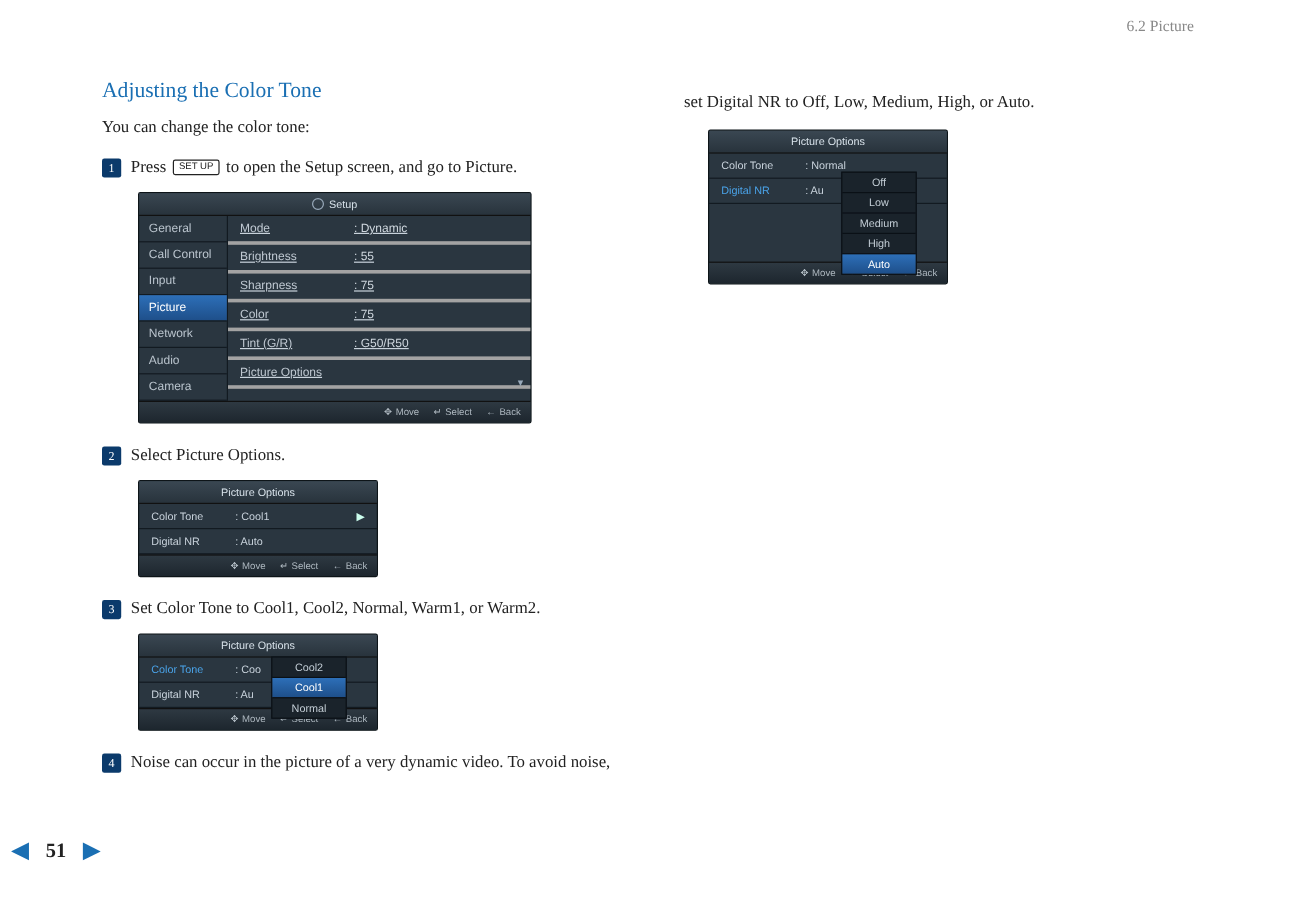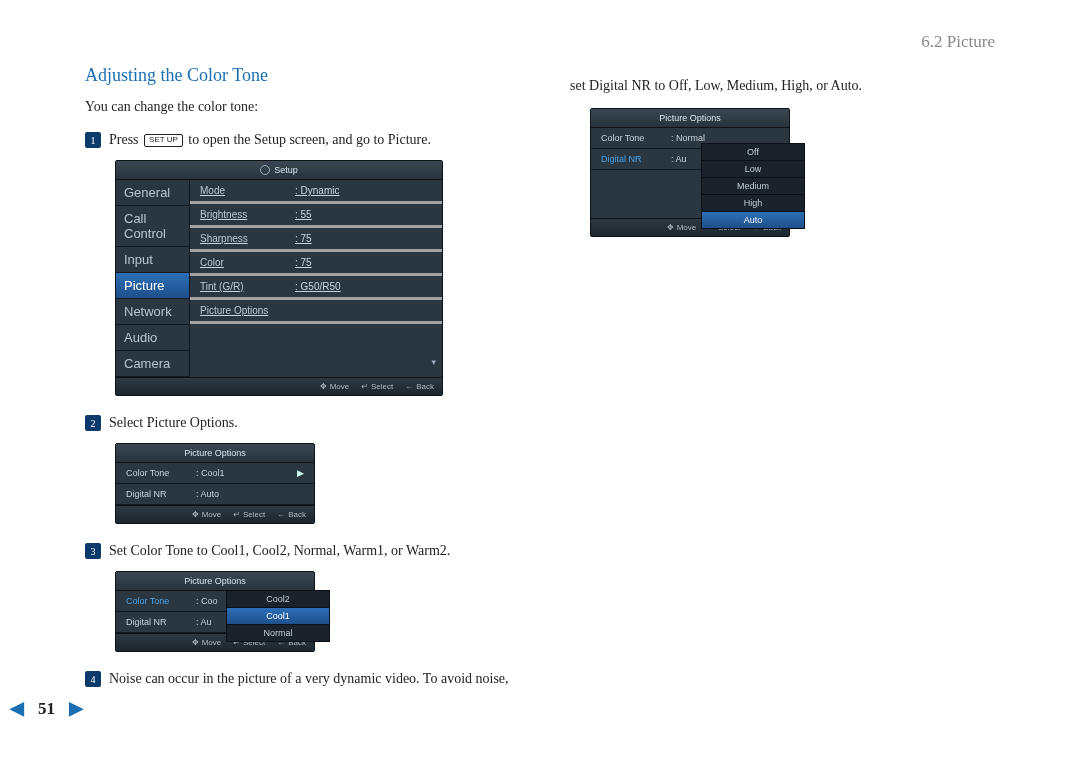--- a/index.html
+++ b/index.html
@@ -7,23 +7,23 @@
     width: 1080px;
     height: 763px;
     background: #fff;
     font-family: Georgia, 'Times New Roman', serif;
     color: #222;
     position: relative;
     font-size: 14px;
   }
   .breadcrumb {
     position: absolute;
-    top: 32px;
+    top: 14px;
     right: 85px;
-    font-size: 17px;
+    font-size: 13px;
     color: #888;
   }
   .col-left {
     position: absolute;
     left: 85px;
     top: 65px;
     width: 450px;
   }
   .col-right {
     position: absolute;
@@ -102,21 +102,21 @@
   .osd .body { display: flex; }
   .osd .side {
     width: 74px;
     display: flex;
     flex-direction: column;
     border-right: 1px solid #121a21;
   }
   .osd .side .item {
     padding: 5px 8px;
     border-bottom: 1px solid #121a21;
-    font-size: 13px;
+    font-size: 10px;
     color: #bac4cd;
   }
   .osd .side .item.sel {
     background: linear-gradient(#2d6fb8, #1e4f8a);
     color: #fff;
   }
   .osd .main {
     flex: 1;
     display: flex;
     flex-direction: column;
@@ -140,21 +140,21 @@
     gap: 12px;
     border-top: 1px solid #111;
   }
   .osd .footbar span { display:inline-flex; align-items:center; gap:3px; }
 
   
   .popup {
     position: absolute;
     background: #1a232b;
     border: 1px solid #0a1016;
-    width: 104px;
+    width: 63px;
     z-index: 5;
   }
   .popup .pitem {
     font-size: 9px;
     color: #c3cdd5;
     text-align: center;
     padding: 3px 0;
     border-bottom: 1px solid #0a1016;
   }
   .popup .pitem:last-child { border-bottom:none; }

